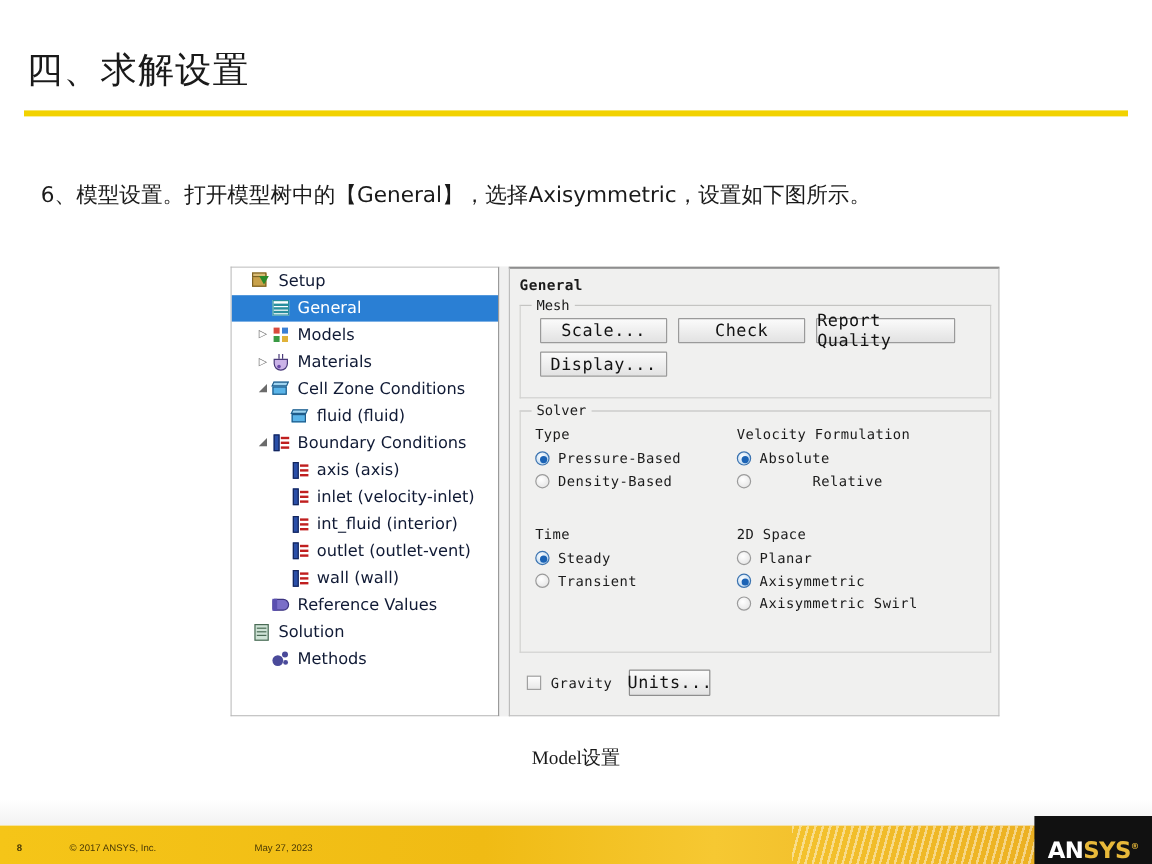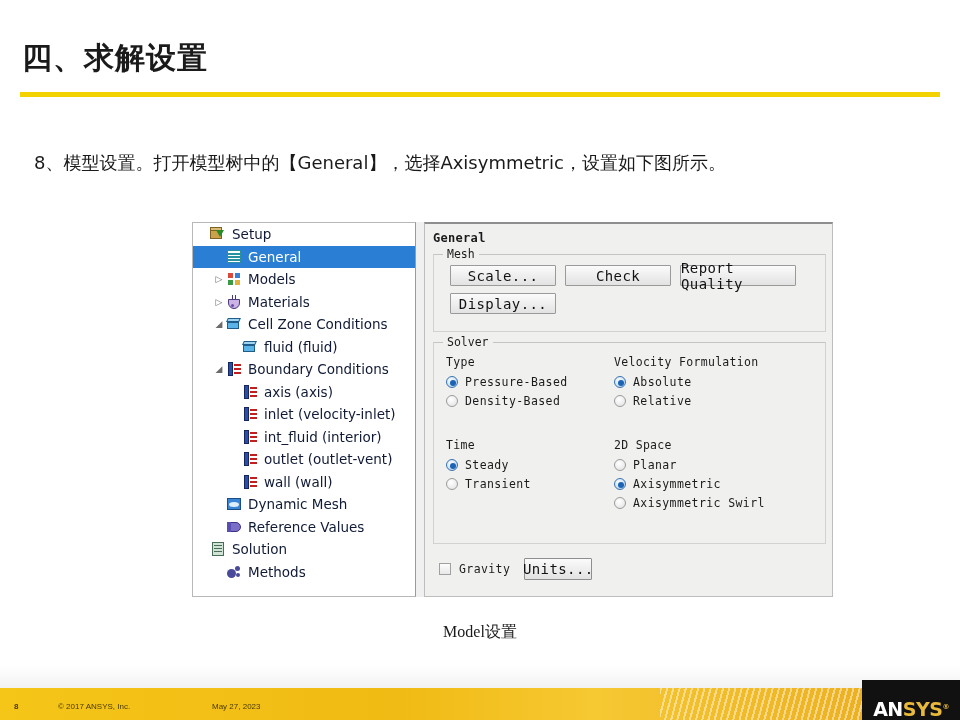--- a/index.html
+++ b/index.html
@@ -7,21 +7,21 @@
     width: 960px; height: 720px;
     background: #ffffff;
     font-family: "Liberation Sans", sans-serif;
     overflow: hidden;
   }
   #slide { position: relative; width: 960px; height: 720px; background: #fff; }
 
   
   #slide-title {
     position: absolute; left: 22px; top: 38px;
-    font-size: 30px; font-weight: bold; color: #1a1a1a;
+    font-size: 30px; font-weight: normal; color: #1a1a1a;
     letter-spacing: 1px;
     font-family: "DejaVu Sans", "Liberation Sans", sans-serif;
   }
   #title-rule {
     position: absolute; left: 20px; top: 92px;
     width: 920px; height: 5px; background: #f2d200;
   }
 
   
   #body-text {
@@ -242,21 +242,21 @@
   #ansys-logo .tm { color: #e8b93a; font-size: 7px; vertical-align: super; }
 </style>
 </head>
 <body>
 
 <div id="slide">
 
   <div id="slide-title">四、求解设置</div>
   <div id="title-rule"></div>
 
-  <div id="body-text">8、模型设置。打开模型树中的【General】，选择Axisymmetric，设置如下图所示。</div>
+  <div id="body-text">6、模型设置。打开模型树中的【General】，选择Axisymmetric，设置如下图所示。</div>
 
   <div id="figure">
 
     <div id="tree-panel">
         <div class="tree-row">
           <span style="flex:0 0 4px"></span>
           <span class="tw"></span>
           <span class="ticon ic-setup">
             <i class="b1"></i>
             <i class="b2"></i>
@@ -372,29 +372,20 @@
         <div class="tree-row">
           <span style="flex:0 0 36px"></span>
           <span class="tw"></span>
           <span class="ticon ic-bc">
             <i class="bar"></i>
             <i class="a1"></i>
             <i class="a2"></i>
             <i class="a3"></i>
           </span>
           <span class="tlabel">wall (wall)</span>
-        </div>
-        <div class="tree-row">
-          <span style="flex:0 0 20px"></span>
-          <span class="tw"></span>
-          <span class="ticon ic-dyn">
-            <i class="sq"></i>
-            <i class="w"></i>
-          </span>
-          <span class="tlabel">Dynamic Mesh</span>
         </div>
         <div class="tree-row">
           <span style="flex:0 0 20px"></span>
           <span class="tw"></span>
           <span class="ticon ic-book">
             <i class="b"></i>
             <i class="s"></i>
           </span>
           <span class="tlabel">Reference Values</span>
         </div>
@@ -444,21 +435,21 @@
         <div class="radio-row" style="left:12px; top:49px;">
           <span class="radio"></span>
           <span class="radio-label">Density-Based</span>
         </div>
 
         <span class="col-head" style="left:180px; top:12px;">Velocity Formulation</span>
         <div class="radio-row" style="left:180px; top:30px;">
           <span class="radio on"></span>
           <span class="radio-label">Absolute</span>
         </div>
-        <div class="radio-row" style="left:180px; top:49px;">
+        <div class="radio-row" style="left:180px; top:49px;gap:44px;">
           <span class="radio"></span>
           <span class="radio-label">Relative</span>
         </div>
 
         <span class="col-head" style="left:12px; top:95px;">Time</span>
         <div class="radio-row" style="left:12px; top:113px;">
           <span class="radio on"></span>
           <span class="radio-label">Steady</span>
         </div>
         <div class="radio-row" style="left:12px; top:132px;">

